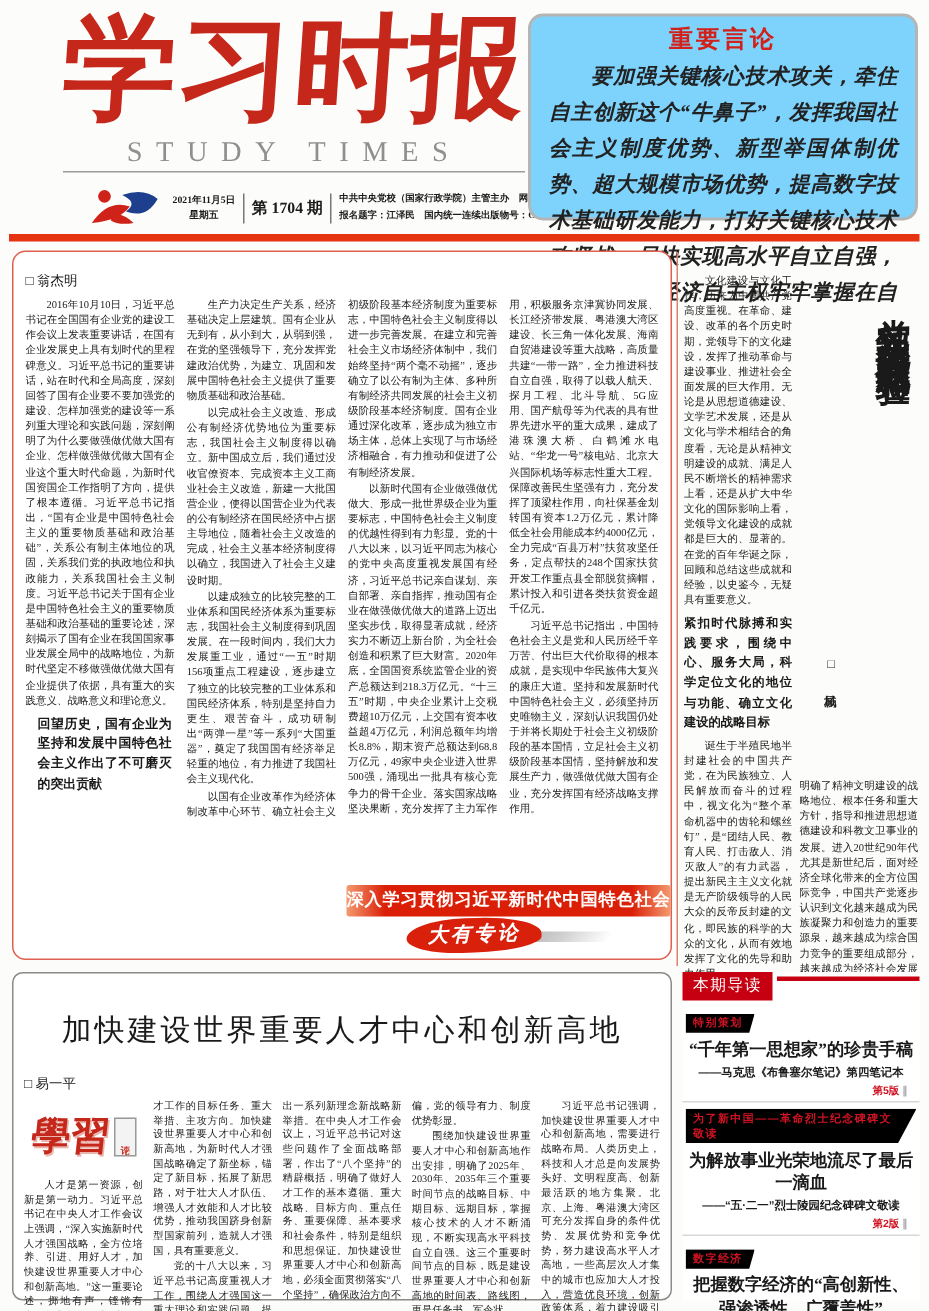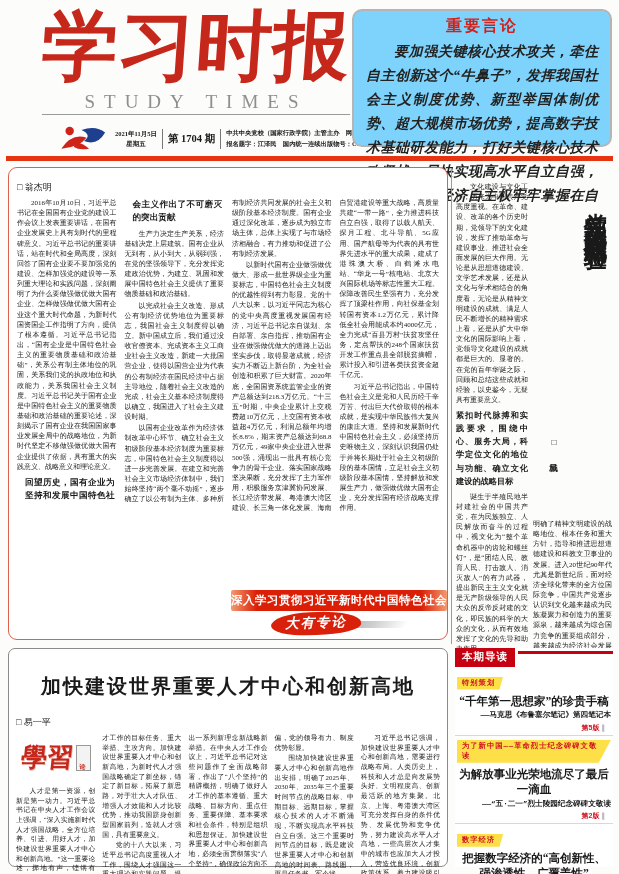--- a/index.html
+++ b/index.html
@@ -73,43 +73,42 @@
     writing-mode:vertical-rl; text-orientation:upright;
     font-size:23px; font-weight:900; letter-spacing:3px; line-height:1.1;
   }
   .rs-byline { position:absolute; right:52px; top:255px; writing-mode:vertical-rl; text-orientation:upright; font-size:8.5px; }
   .rs-subhead { font-size:8.2px; font-weight:bold; line-height:1.6; margin:4px 0; text-indent:0; }
   
   .bottom-box {
     position:absolute; left:8px; top:648px; width:440px; height:219px;
     border:1px solid #8a8a8a; border-radius:7px; padding:7px 7px 4px; background:#fff;
   }
-  .bottom-headline { font-size:20px; font-weight:700; text-align:center; letter-spacing:2px; }
+  .bottom-headline { font-size:20px; font-weight:400; text-align:center; letter-spacing:2px; }
   .bottom-body {
     column-count:5; column-gap:7px; height:152px; overflow:hidden;
     font-size:6.8px; line-height:1.42; text-align:justify; margin-top:2px;
   }
   .xuexi-logo { break-inside:avoid; width:100%; height:50px; display:flex; align-items:center; justify-content:center; gap:3px; margin-bottom:3px; }
   .xuexi-chars { color:#c5271b; font-size:26px; font-weight:900; transform:skewX(-6deg); text-shadow:1px 1px 0 #e8b4ac; }
   .xuexi-seal { width:15px; height:26px; border:1px solid #999; background:#f3f3f3; color:#c5271b; font-size:6.5px; writing-mode:vertical-rl; text-orientation:upright; text-align:center; line-height:14px; }
   
   .guide-box { position:absolute; left:455px; top:648px; width:158px; height:219px; background:#fff; font-family:"Liberation Sans",sans-serif; }
   .guide-header { display:flex; align-items:flex-start; }
-  .guide-tab { background:#c70011; color:#fff; font-weight:bold; font-size:10.5px; padding:2px 7px 3px; letter-spacing:1px; }
+  .guide-tab { background:#c70011; color:#fff; font-weight:normal; font-size:10.5px; padding:2px 7px 3px; letter-spacing:1px; }
   .guide-tab-line { flex:1; height:3px; background:#c70011; margin-top:3px; margin-left:3px; }
   .guide-section { padding:4px 2px 2px; border-bottom:1px solid #d8d8d8; }
   .guide-section:last-child { border-bottom:none; }
   .guide-label {
-    display:inline-block; background:#fde047; color:#cf1322; font-weight:bold;
+    display:inline-block; background:#000000; color:#cf1322; font-weight:bold;
     font-size:7.3px; padding:1.5px 8px 1.5px 5px; letter-spacing:1px;
     clip-path:polygon(0 0,100% 0,92% 100%,0 100%);
-    font-family:Liberation Mono, monospace;
   }
   .guide-title { font-family:"Liberation Serif",serif; font-size:11.5px; font-weight:900; text-align:center; line-height:1.35; margin:4px 2px 1px; }
-  .guide-sub { font-family:Liberation Mono, monospace; font-size:7.6px; font-weight:bold; text-align:right; line-height:1.4; }
+  .guide-sub { font-family:Liberation Sans, sans-serif; font-size:7.6px; font-weight:bold; text-align:center; line-height:1.4; }
   .guide-sub:empty { display:none; }
   .guide-page { text-align:right; color:#cf1322; font-size:7px; font-weight:bold; padding-right:6px; margin-top:2px; }
   .guide-page .slashes { color:#aaa; margin-left:2px; }
 </style>
 </head>
 <body>
 
 <div class="masthead">
   <div class="mast-title">学习时报</div>
   <div class="mast-sub">STUDY TIMES</div>
@@ -146,20 +145,21 @@
 <div class="red-rule"></div>
 <div class="v-divider"></div>
 
 <div class="main-box">
   <div class="byline">□ 翁杰明</div>
   <div class="main-body">
     <p>2016年10月10日，习近平总书记在全国国有企业党的建设工作会议上发表重要讲话，在国有企业发展史上具有划时代的里程碑意义。习近平总书记的重要讲话，站在时代和全局高度，深刻回答了国有企业要不要加强党的建设、怎样加强党的建设等一系列重大理论和实践问题，深刻阐明了为什么要做强做优做大国有企业、怎样做强做优做大国有企业这个重大时代命题，为新时代国资国企工作指明了方向，提供了根本遵循。习近平总书记指出，“国有企业是中国特色社会主义的重要物质基础和政治基础”，关系公有制主体地位的巩固，关系我们党的执政地位和执政能力，关系我国社会主义制度。习近平总书记关于国有企业是中国特色社会主义的重要物质基础和政治基础的重要论述，深刻揭示了国有企业在我国国家事业发展全局中的战略地位，为新时代坚定不移做强做优做大国有企业提供了依据，具有重大的实践意义、战略意义和理论意义。</p>
     <h3 class="subhead">回望历史，国有企业为坚持和发展中国特色社会主义作出了不可磨灭的突出贡献</h3>
     <p>生产力决定生产关系，经济基础决定上层建筑。国有企业从无到有，从小到大，从弱到强，在党的坚强领导下，充分发挥党建政治优势，为建立、巩固和发展中国特色社会主义提供了重要物质基础和政治基础。</p>
     <p>以完成社会主义改造、形成公有制经济优势地位为重要标志，我国社会主义制度得以确立。新中国成立后，我们通过没收官僚资本、完成资本主义工商业社会主义改造，新建一大批国营企业，使得以国营企业为代表的公有制经济在国民经济中占据主导地位，随着社会主义改造的完成，社会主义基本经济制度得以确立，我国进入了社会主义建设时期。</p>
+    <p>以建成独立的比较完整的工业体系和国民经济体系为重要标志，我国社会主义制度得到巩固发展。在一段时间内，我们大力发展重工业，通过“一五”时期156项重点工程建设，逐步建立了独立的比较完整的工业体系和国民经济体系，特别是坚持自力更生、艰苦奋斗，成功研制出“两弹一星”等一系列“大国重器”，奠定了我国国有经济举足轻重的地位，有力推进了我国社会主义现代化。</p>
     <p>以国有企业改革作为经济体制改革中心环节、确立社会主义初级阶段基本经济制度为重要标志，中国特色社会主义制度得以进一步完善发展。在建立和完善社会主义市场经济体制中，我们始终坚持“两个毫不动摇”，逐步确立了以公有制为主体、多种所有制经济共同发展的社会主义初级阶段基本经济制度。国有企业通过深化改革，逐步成为独立市场主体，总体上实现了与市场经济相融合，有力推动和促进了公有制经济发展。</p>
     <p>以新时代国有企业做强做优做大、形成一批世界级企业为重要标志，中国特色社会主义制度的优越性得到有力彰显。党的十八大以来，以习近平同志为核心的党中央高度重视发展国有经济，习近平总书记亲自谋划、亲自部署、亲自指挥，推动国有企业在做强做优做大的道路上迈出坚实步伐，取得显著成就，经济实力不断迈上新台阶，为全社会创造和积累了巨大财富。2020年底，全国国资系统监管企业的资产总额达到218.3万亿元。“十三五”时期，中央企业累计上交税费超10万亿元，上交国有资本收益超4万亿元，利润总额年均增长8.8%，期末资产总额达到68.8万亿元，49家中央企业进入世界500强，涌现出一批具有核心竞争力的骨干企业。落实国家战略坚决果断，充分发挥了主力军作用，积极服务京津冀协同发展、长江经济带发展、粤港澳大湾区建设、长三角一体化发展、海南自贸港建设等重大战略，高质量共建“一带一路”，全力推进科技自立自强，取得了以载人航天、探月工程、北斗导航、5G应用、国产航母等为代表的具有世界先进水平的重大成果，建成了港珠澳大桥、白鹤滩水电站、“华龙一号”核电站、北京大兴国际机场等标志性重大工程。保障改善民生坚强有力，充分发挥了顶梁柱作用，向社保基金划转国有资本1.2万亿元，累计降低全社会用能成本约4000亿元，全力完成“百县万村”扶贫攻坚任务，定点帮扶的248个国家扶贫开发工作重点县全部脱贫摘帽，累计投入和引进各类扶贫资金超千亿元。</p>
     <p>习近平总书记指出，中国特色社会主义是党和人民历经千辛万苦、付出巨大代价取得的根本成就，是实现中华民族伟大复兴的康庄大道。坚持和发展新时代中国特色社会主义，必须坚持历史唯物主义，深刻认识我国仍处于并将长期处于社会主义初级阶段的基本国情，立足社会主义初级阶段基本国情，坚持解放和发展生产力，做强做优做大国有企业，充分发挥国有经济战略支撑作用。</p>
 
   </div>
   <div class="slogan-banner">深入学习贯彻习近平新时代中国特色社会主义思想</div>
   <div class="stamp-wrap">
     <div class="stamp-swoosh"></div>
     <div class="stamp">大有专论</div>
   </div>

